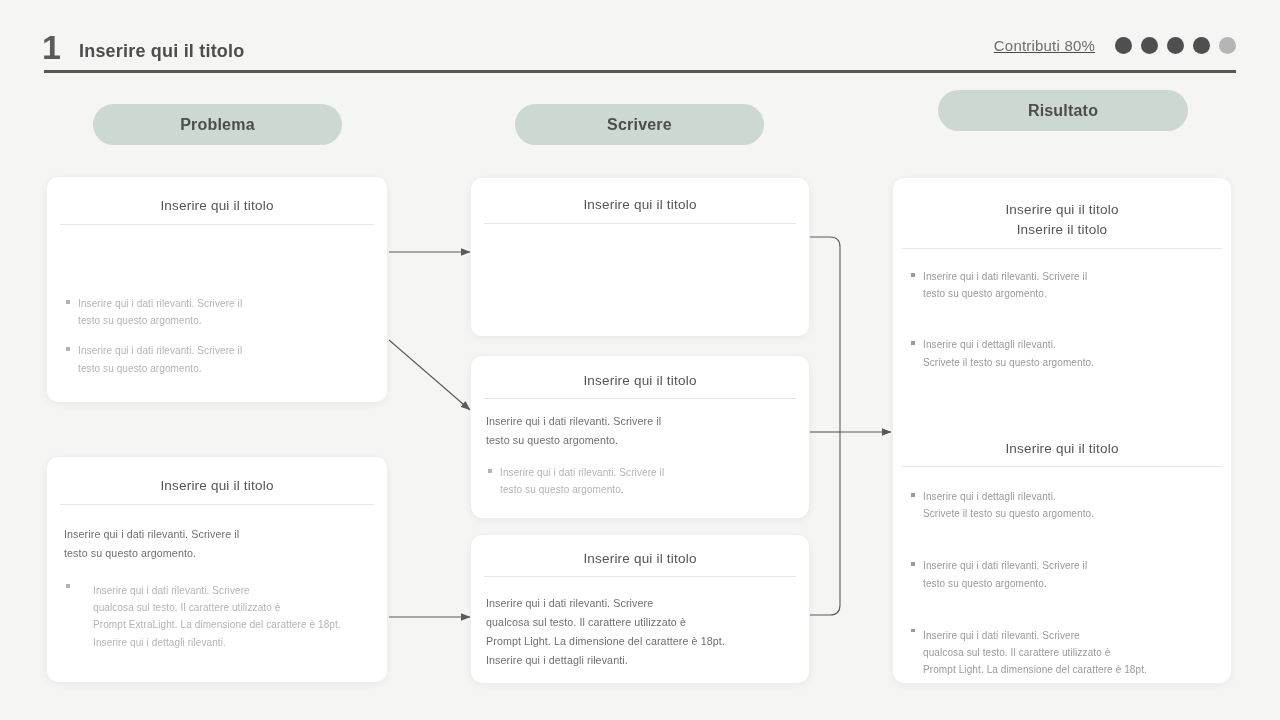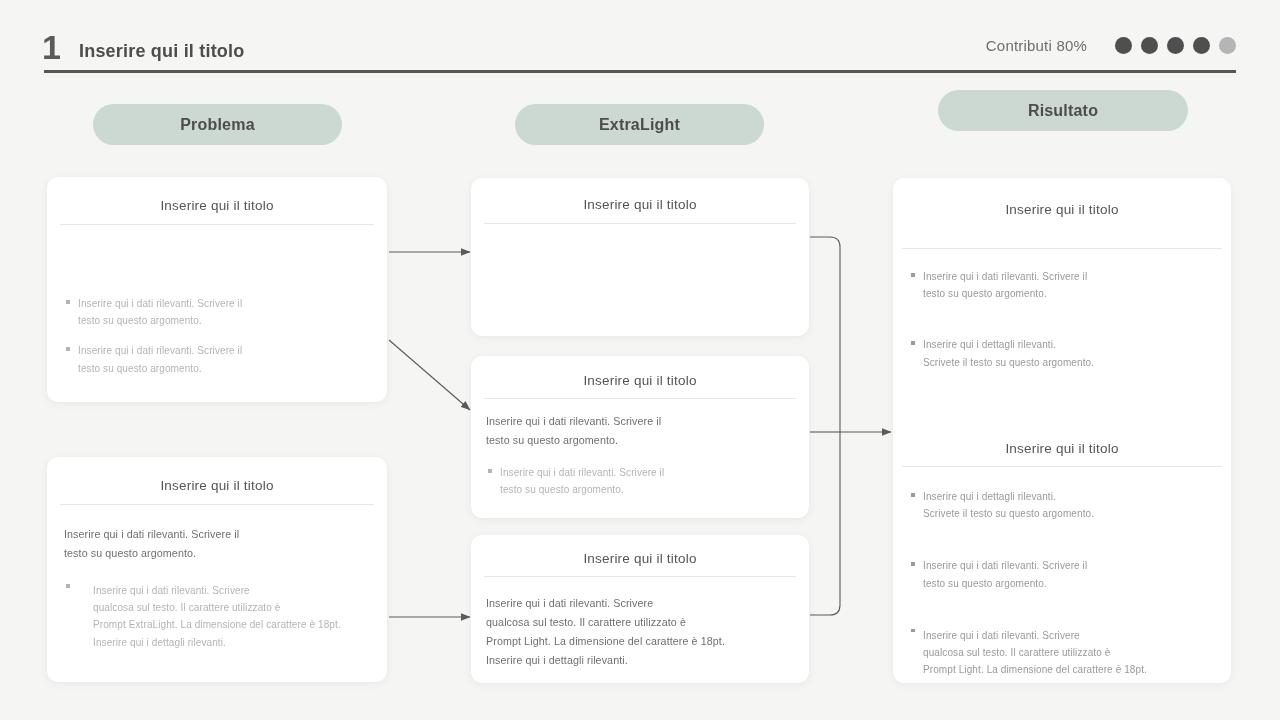--- a/index.html
+++ b/index.html
@@ -23,21 +23,21 @@
   .hdr-title{
     position:absolute;left:79px;top:41px;
     font-size:18px;font-weight:700;color:#4d4d4d;letter-spacing:.2px;
   }
   .hdr-rule{
     position:absolute;left:44px;top:70px;width:1192px;height:3px;
     background:#575757;
   }
   .hdr-right{
     position:absolute;right:44px;top:37px;
-    display:flex;align-items:center;gap:28px;
+    display:flex;align-items:center;gap:20px;text-decoration:underline;
   }
   .contrib-label{font-size:15px;color:#6e6e6e;letter-spacing:.2px;}
   .dots{display:flex;align-items:center;gap:9px;}
   .dot{width:17px;height:17px;border-radius:50%;background:#4f4f4f;}
   .dot.off{background:#b5b5b5;}
 
   
   .pill{
     position:absolute;height:41px;border-radius:21px;
     background:#ccd8d2;
@@ -124,21 +124,21 @@
 
     <line x1="389" y1="617" x2="470" y2="617" stroke="#5a5a5a" stroke-width="1.1" marker-end="url(#ah)"></line>
 
     <path d="M 810 237 L 830 237 Q 840 237 840 247 L 840 605 Q 840 615 830 615 L 810 615" fill="none" stroke="#5a5a5a" stroke-width="1.1"></path>
     <line x1="810" y1="432" x2="840" y2="432" stroke="#5a5a5a" stroke-width="1.1"></line>
 
     <line x1="840" y1="432" x2="891" y2="432" stroke="#5a5a5a" stroke-width="1.1" marker-end="url(#ah)"></line>
   </svg>
 
   <div class="pill" id="pill-problema">Problema</div>
-  <div class="pill" id="pill-soluzione">ExtraLight</div>
+  <div class="pill" id="pill-soluzione">Scrivere</div>
   <div class="pill" id="pill-risultato">Risultato</div>
 
   <div class="card" id="p-card-1">
     <div class="pad" style="top:19px;">
       <div class="card-title">Inserire qui il titolo</div>
     </div>
     <div class="divider" style="position:absolute;left:13px;right:13px;top:47px;"></div>
     <ul class="bul-list" style="position:absolute;left:17px;right:16px;top:118px;">
       <li class="bul dim">Inserire qui i dati rilevanti. Scrivere il
 testo su questo argomento.</li>
@@ -189,20 +189,21 @@
     <div class="divider" style="position:absolute;left:13px;right:13px;top:41px;"></div>
     <div class="body-txt" style="position:absolute;left:15px;right:13px;top:59px;">Inserire qui i dati rilevanti. Scrivere
 qualcosa sul testo. Il carattere utilizzato è
 Prompt Light. La dimensione del carattere è 18pt.
 Inserire qui i dettagli rilevanti.</div>
   </div>
 
   <div class="card" id="r-card">
     <div class="pad" style="top:22px;">
       <div class="card-title">Inserire qui il titolo</div>
+      <div class="card-title">Inserire il titolo</div>
     </div>
     <div class="divider" style="position:absolute;left:9px;right:9px;top:70px;"></div>
     <ul class="bul-list" style="position:absolute;left:16px;right:13px;top:90px;">
       <li class="bul" style="margin-bottom:34px;">Inserire qui i dati rilevanti. Scrivere il
 testo su questo argomento.</li>
       <li class="bul">Inserire qui i dettagli rilevanti.
 Scrivete il testo su questo argomento.</li>
     </ul>
 
     <div class="pad" style="top:261px;">

